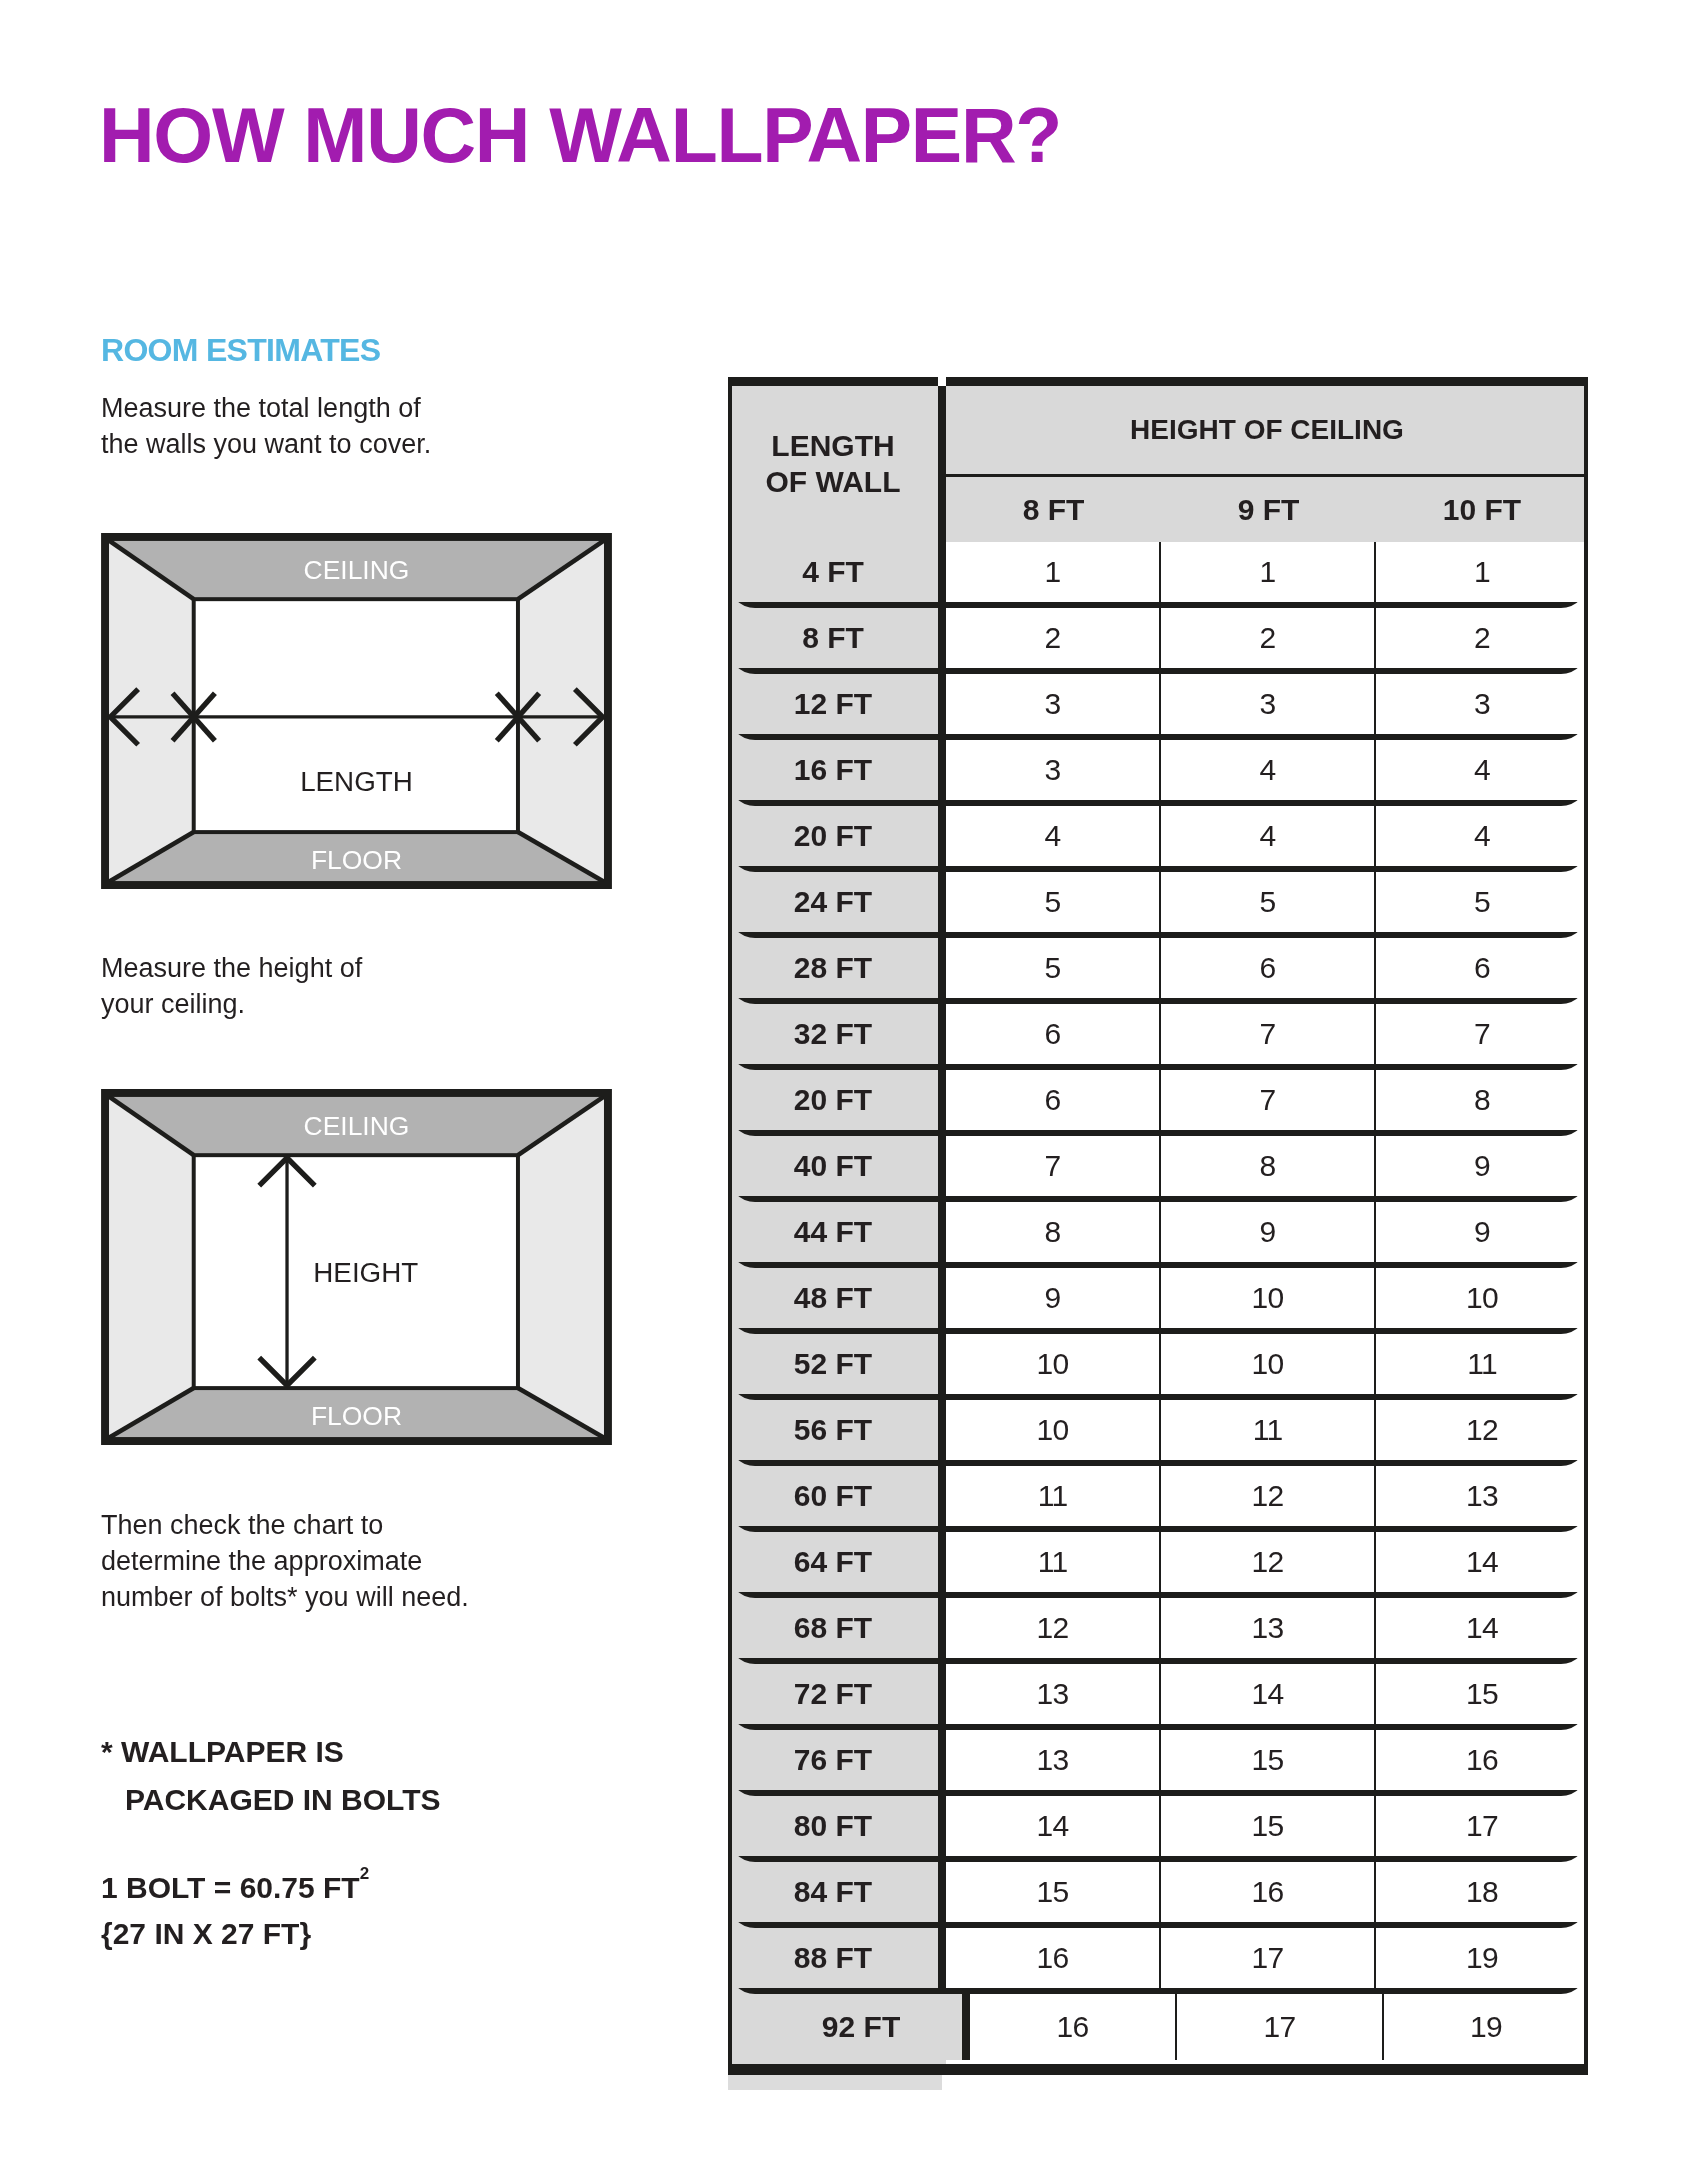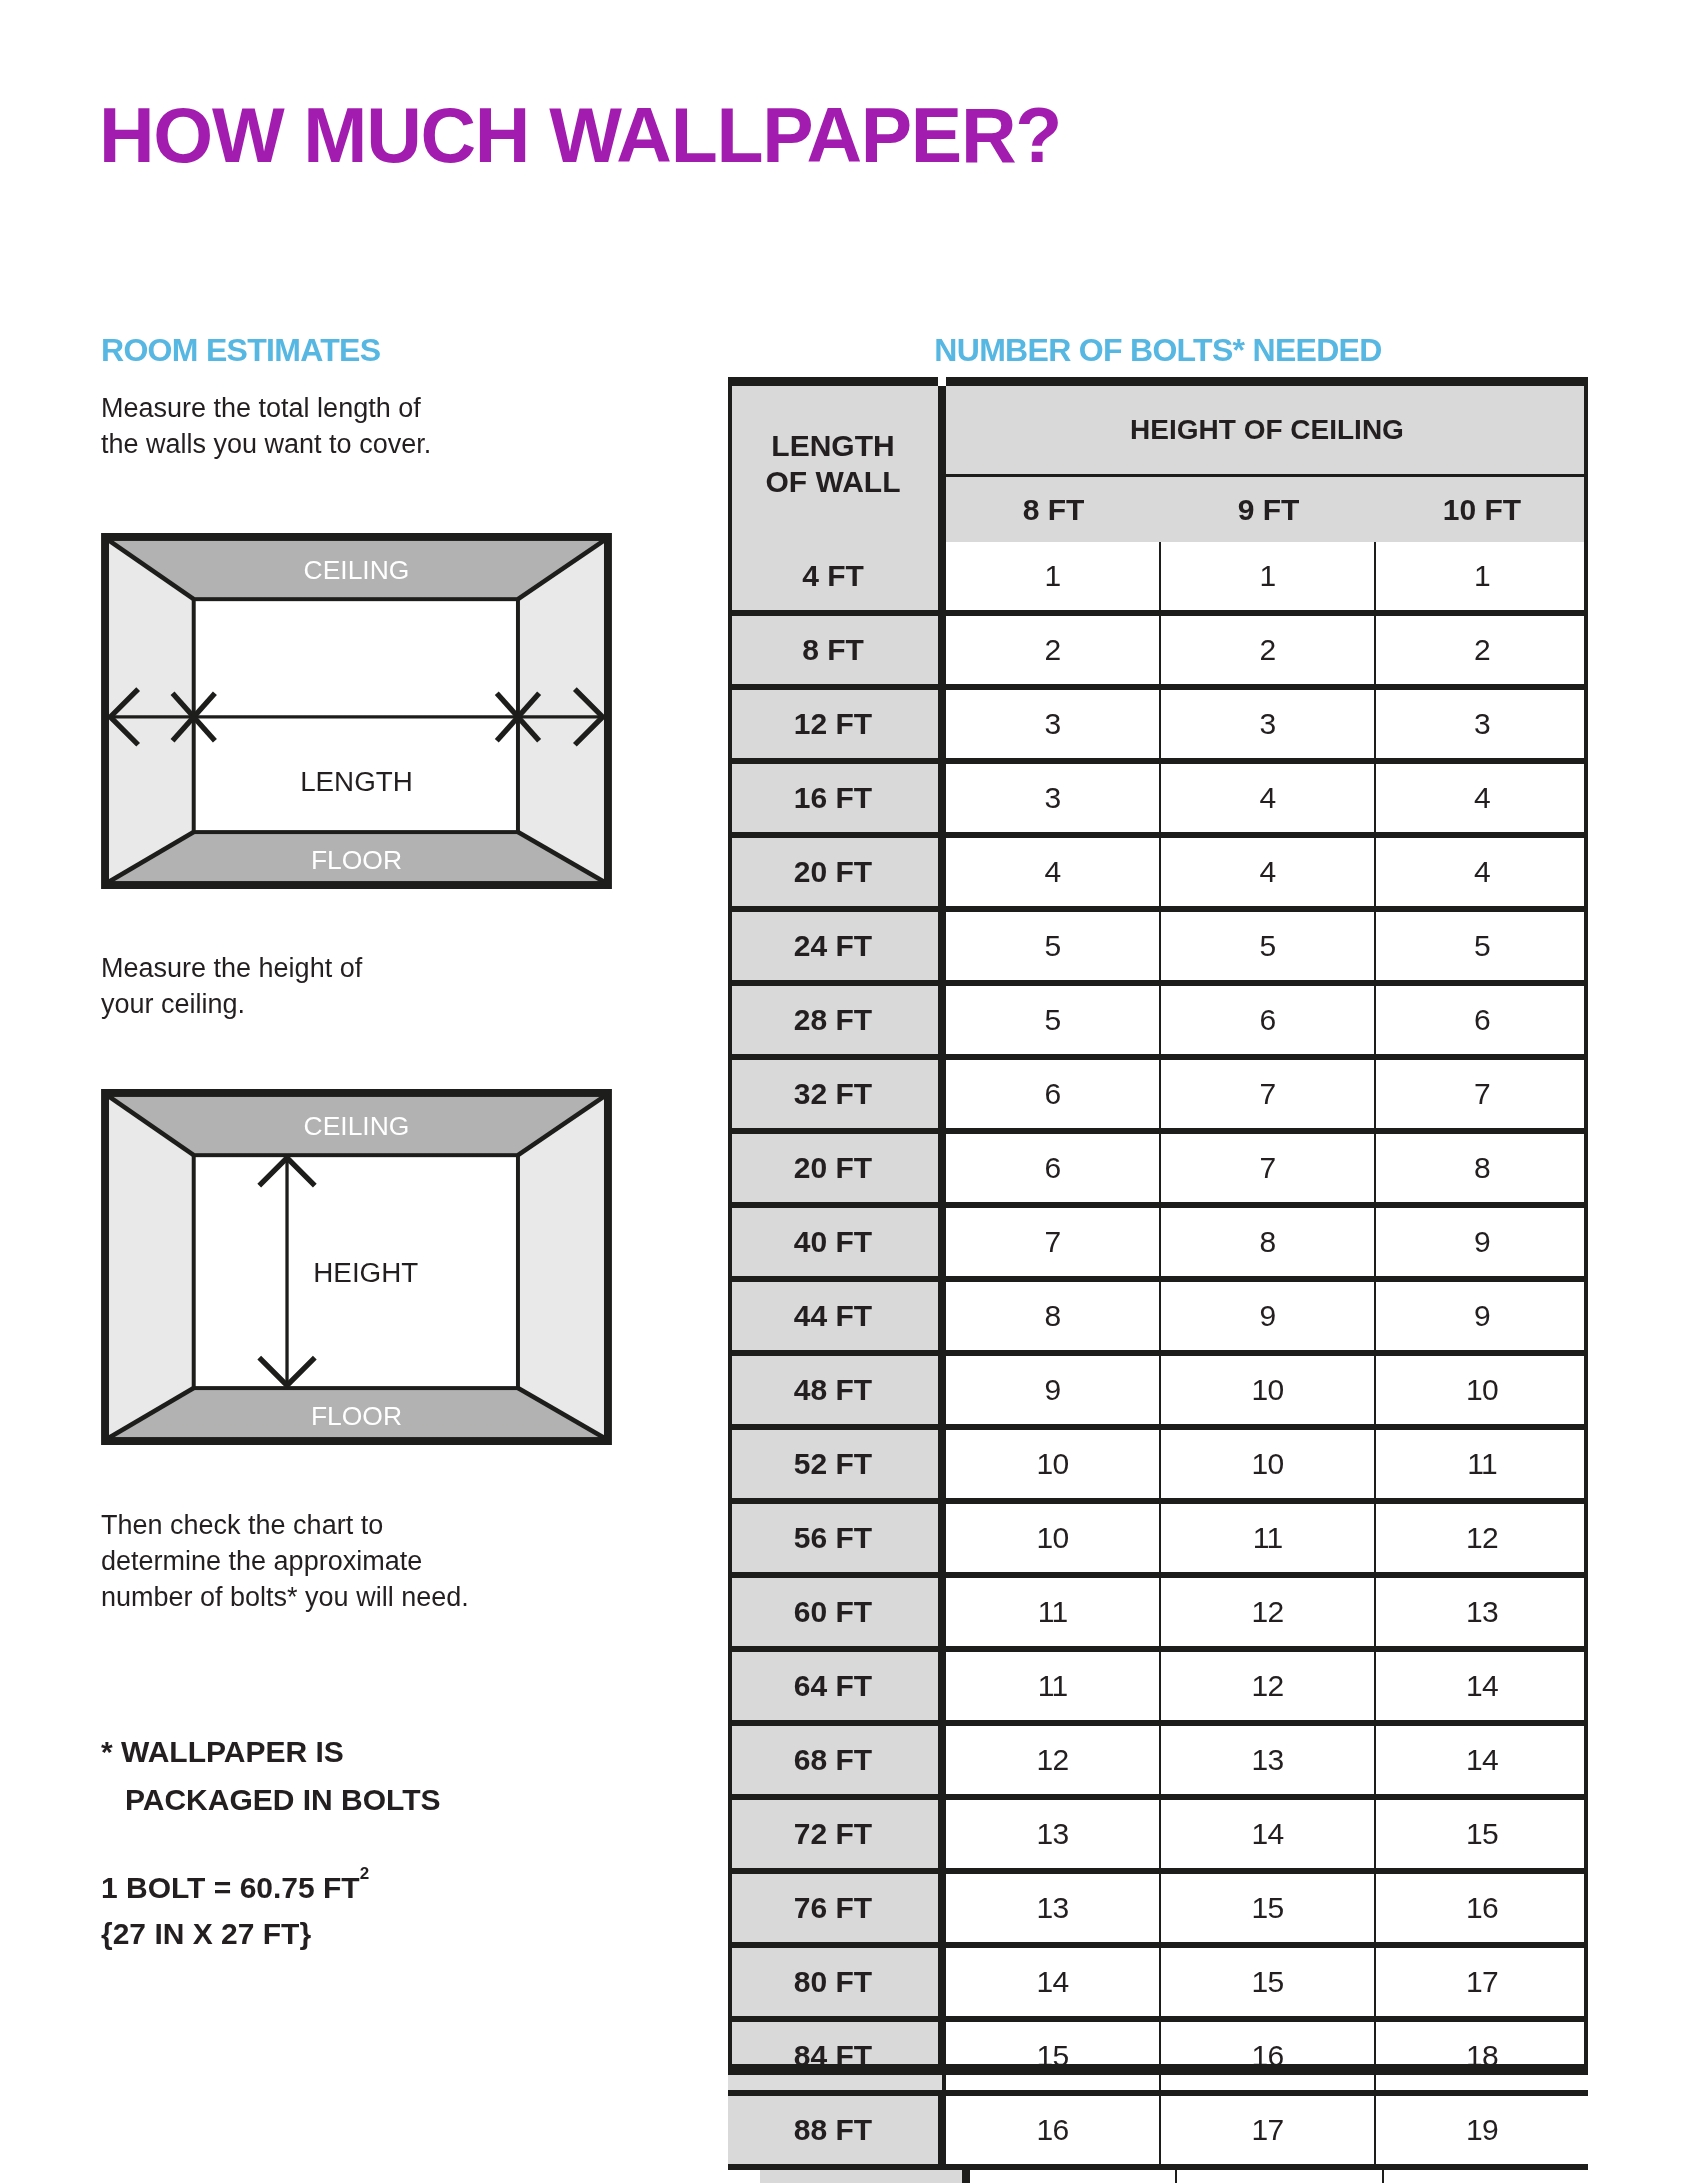--- a/index.html
+++ b/index.html
@@ -64,21 +64,21 @@
   }
   .hdr-rule { left:218px; top:97px; width:642px; height:3.3px; }
   .hdr-sub { left:218px; top:100px; width:642px; height:65px; display:flex; }
   .hdr-sub .sub-cell {
     display:flex; align-items:center; justify-content:center;
     font-size:30px; font-weight:700;
   }
   .sub-1 { width:215px; } .sub-2 { width:215px; } .sub-3 { width:212px; }
 
   .rows-host { left:0; top:165px; width:860px; }
-  .t-row { display:flex; height:74px; border-bottom:6px solid #1d1d1b; }
+  .t-row { display:flex; height:66px; border-bottom:6px solid #1d1d1b;border-radius:27px; }
   .t-row:last-child { border-bottom:none;margin-left:32px; }
   .c-len {
     width:218px; background:#d9d9d9; border-right:8px solid #1d1d1b;
     display:flex; align-items:center; justify-content:center;
     font-size:30px; font-weight:700;
   }
   .c-v {
     width:215px; background:#ffffff; border-right:2.6px solid #1d1d1b;
     display:flex; align-items:center; justify-content:center;
     font-size:30px; font-weight:400; letter-spacing:-0.7px;
@@ -86,21 +86,20 @@
   .c-last { width:212px; border-right:none; }
 </style>
 </head>
 <body>
 
 <div class="page">
 
   <h1 class="abs page-title">HOW MUCH WALLPAPER?</h1>
 
   <h2 class="abs section-heading room-heading">ROOM ESTIMATES</h2>
-  <h2 class="abs section-heading bolts-heading">NUMBER OF BOLTS* NEEDED</h2>
 
   <p class="abs body-text p1">Measure the total length of
 the walls you want to cover.</p>
 
   <svg class="abs diagram d1" viewBox="0 0 772 538">
     <rect x="0" y="0" width="772" height="538" fill="#ffffff"></rect>
     <polygon points="10,10 762,10 630,100 140,100" fill="#b2b2b2"></polygon>
     <polygon points="10,528 762,528 630,452 140,452" fill="#b2b2b2"></polygon>
     <polygon points="10,10 140,100 140,452 10,528" fill="#e9e9e9"></polygon>
     <polygon points="762,10 630,100 630,452 762,528" fill="#e9e9e9"></polygon>

